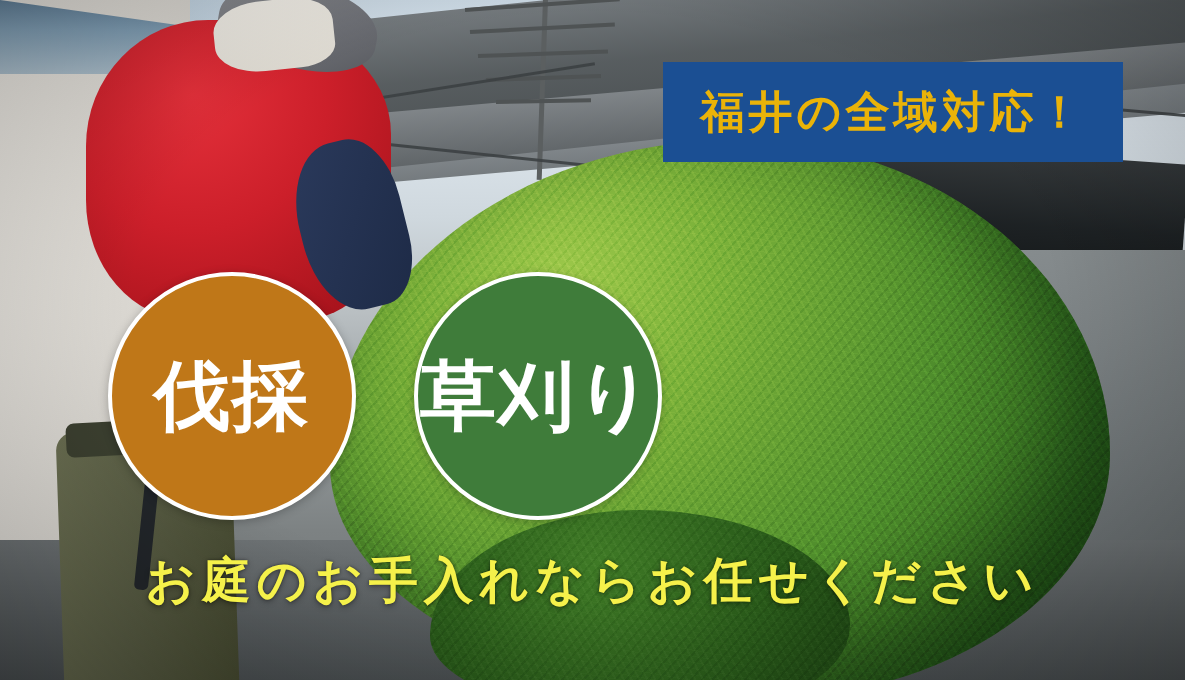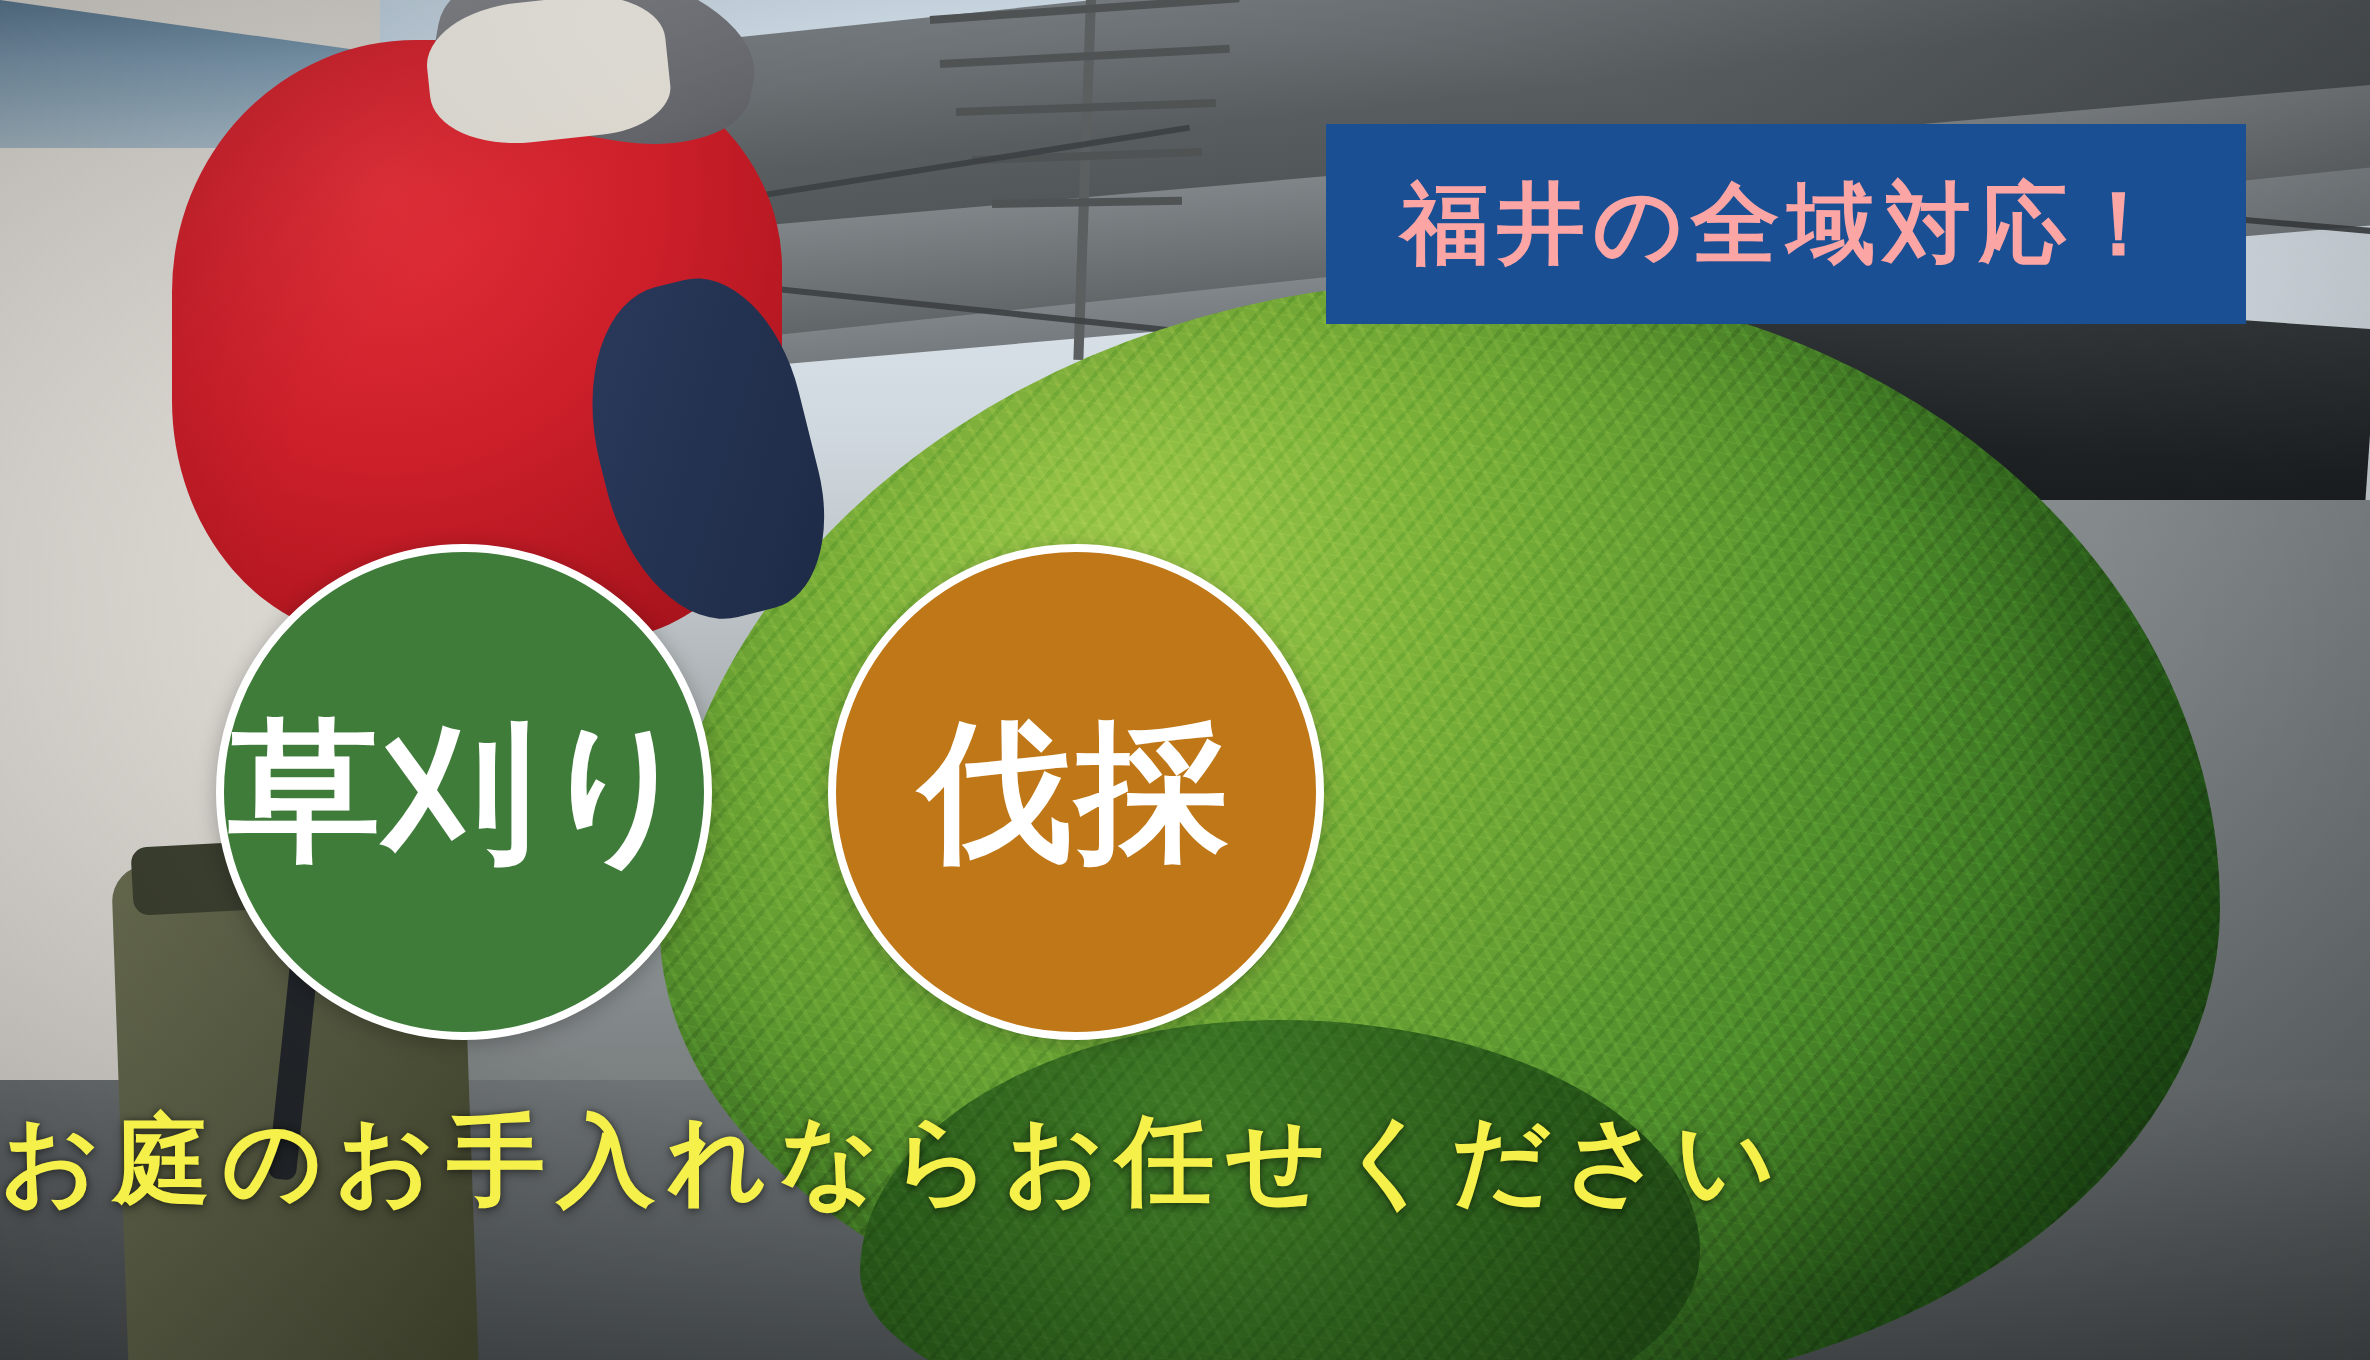--- a/index.html
+++ b/index.html
@@ -203,21 +203,21 @@
   .badge {
     position: absolute;
     right: 62px; top: 62px;
     width: 460px; height: 100px;
     background: #1b4f93;
     display: flex;
     align-items: center;
     justify-content: center;
   }
   .badge-text {
-    color: #fca5a5;
+    color: #eab308;
     font-size: 44px;
     font-weight: bold;
     letter-spacing: 4px;
     white-space: nowrap;
   }
 
   .circles {
     position: absolute;
     left: 108px; top: 272px;
     display: flex;
@@ -237,21 +237,21 @@
     font-size: 76px;
     font-weight: bold;
     letter-spacing: 2px;
     line-height: 1;
   }
 
   .tagline {
     position: absolute;
     left: 0; right: 0;
     top: 548px;
-    text-align: left;
+    text-align: center;
     color: #f5f14a;
     font-size: 49px;
     font-weight: bold;
     letter-spacing: 6px;
     text-shadow: 0 0 3px rgba(0,0,0,.45), 0 2px 6px rgba(0,0,0,.35);
     white-space: nowrap;
   }
 </style>
 </head>
 <body>
@@ -294,23 +294,23 @@
     <div class="worker-towel"></div>
 
     <div class="vignette"></div>
   </div>
 
   <div class="badge">
     <div class="badge-text">福井の全域対応！</div>
   </div>
 
   <div class="circles">
+    <div class="circle" style="background:#bf7718;">
+      <span>伐採</span>
+    </div>
     <div class="circle" style="background:#3f7c3a;">
       <span>草刈り</span>
     </div>
-    <div class="circle" style="background:#bf7718;">
-      <span>伐採</span>
-    </div>
   </div>
 
   <div class="tagline">お庭のお手入れならお任せください</div>
 
 </div>
 
 </body></html>

